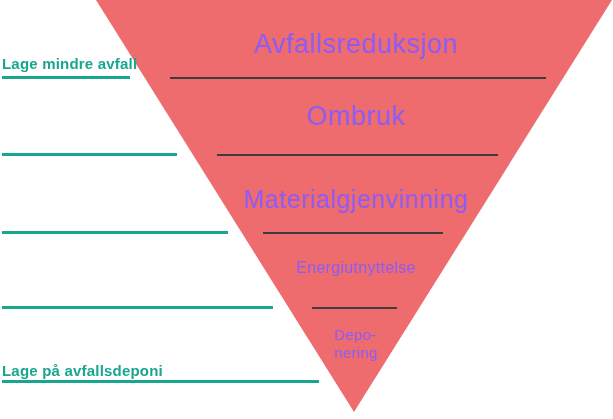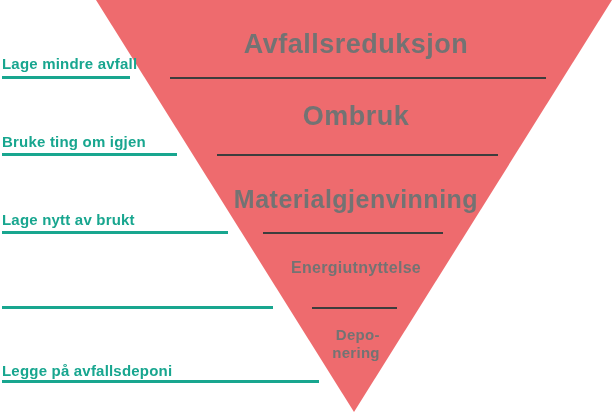--- a/index.html
+++ b/index.html
@@ -31,23 +31,23 @@
   }
   .sep1 { left: 170px; top: 77px;  width: 376px; }
   .sep2 { left: 217px; top: 154px; width: 281px; }
   .sep3 { left: 263px; top: 232px; width: 180px; }
   .sep4 { left: 312px; top: 307px; width: 85px;  }
   
   .lvl {
     position: absolute;
     left: 356px;
     transform: translateX(-50%);
-    color: #737373;
-    font-weight: bold;
-    text-align: right;
+    color: #8b5cf6;
+    font-weight: normal;
+    text-align: left;
     white-space: nowrap;
     line-height: 1;
     letter-spacing: 0.5px;
   }
   .lvl1 { top: 31px;  font-size: 27px; }
   .lvl2 { top: 103px; font-size: 27px; }
   .lvl3 { top: 187px; font-size: 25px; }
   .lvl4 { top: 260px; font-size: 16px; letter-spacing: 0.3px; }
   .lvl5 { top: 326px; font-size: 15px; line-height: 18px; letter-spacing: 0.3px; }
   
@@ -95,24 +95,22 @@
   <div class="lvl lvl2">Ombruk</div>
   <div class="lvl lvl5">
     <div>Depo-</div>
     <div>nering</div>
   </div>
   <div class="lvl lvl4">Energiutnyttelse</div>
 
   <div class="ann-label ann1">Lage mindre avfall</div>
   <div class="ann-line line1"></div>
 
-  <div class="ann-label ann2">Bruke ting om igjen</div>
   <div class="ann-line line2"></div>
 
-  <div class="ann-label ann3">Lage nytt av brukt</div>
   <div class="ann-line line3"></div>
 
   <div class="ann-line line4"></div>
 
-  <div class="ann-label ann5">Legge på avfallsdeponi</div>
+  <div class="ann-label ann5">Lage på avfallsdeponi</div>
   <div class="ann-line line5"></div>
 
 </div>
 
 </body></html>

